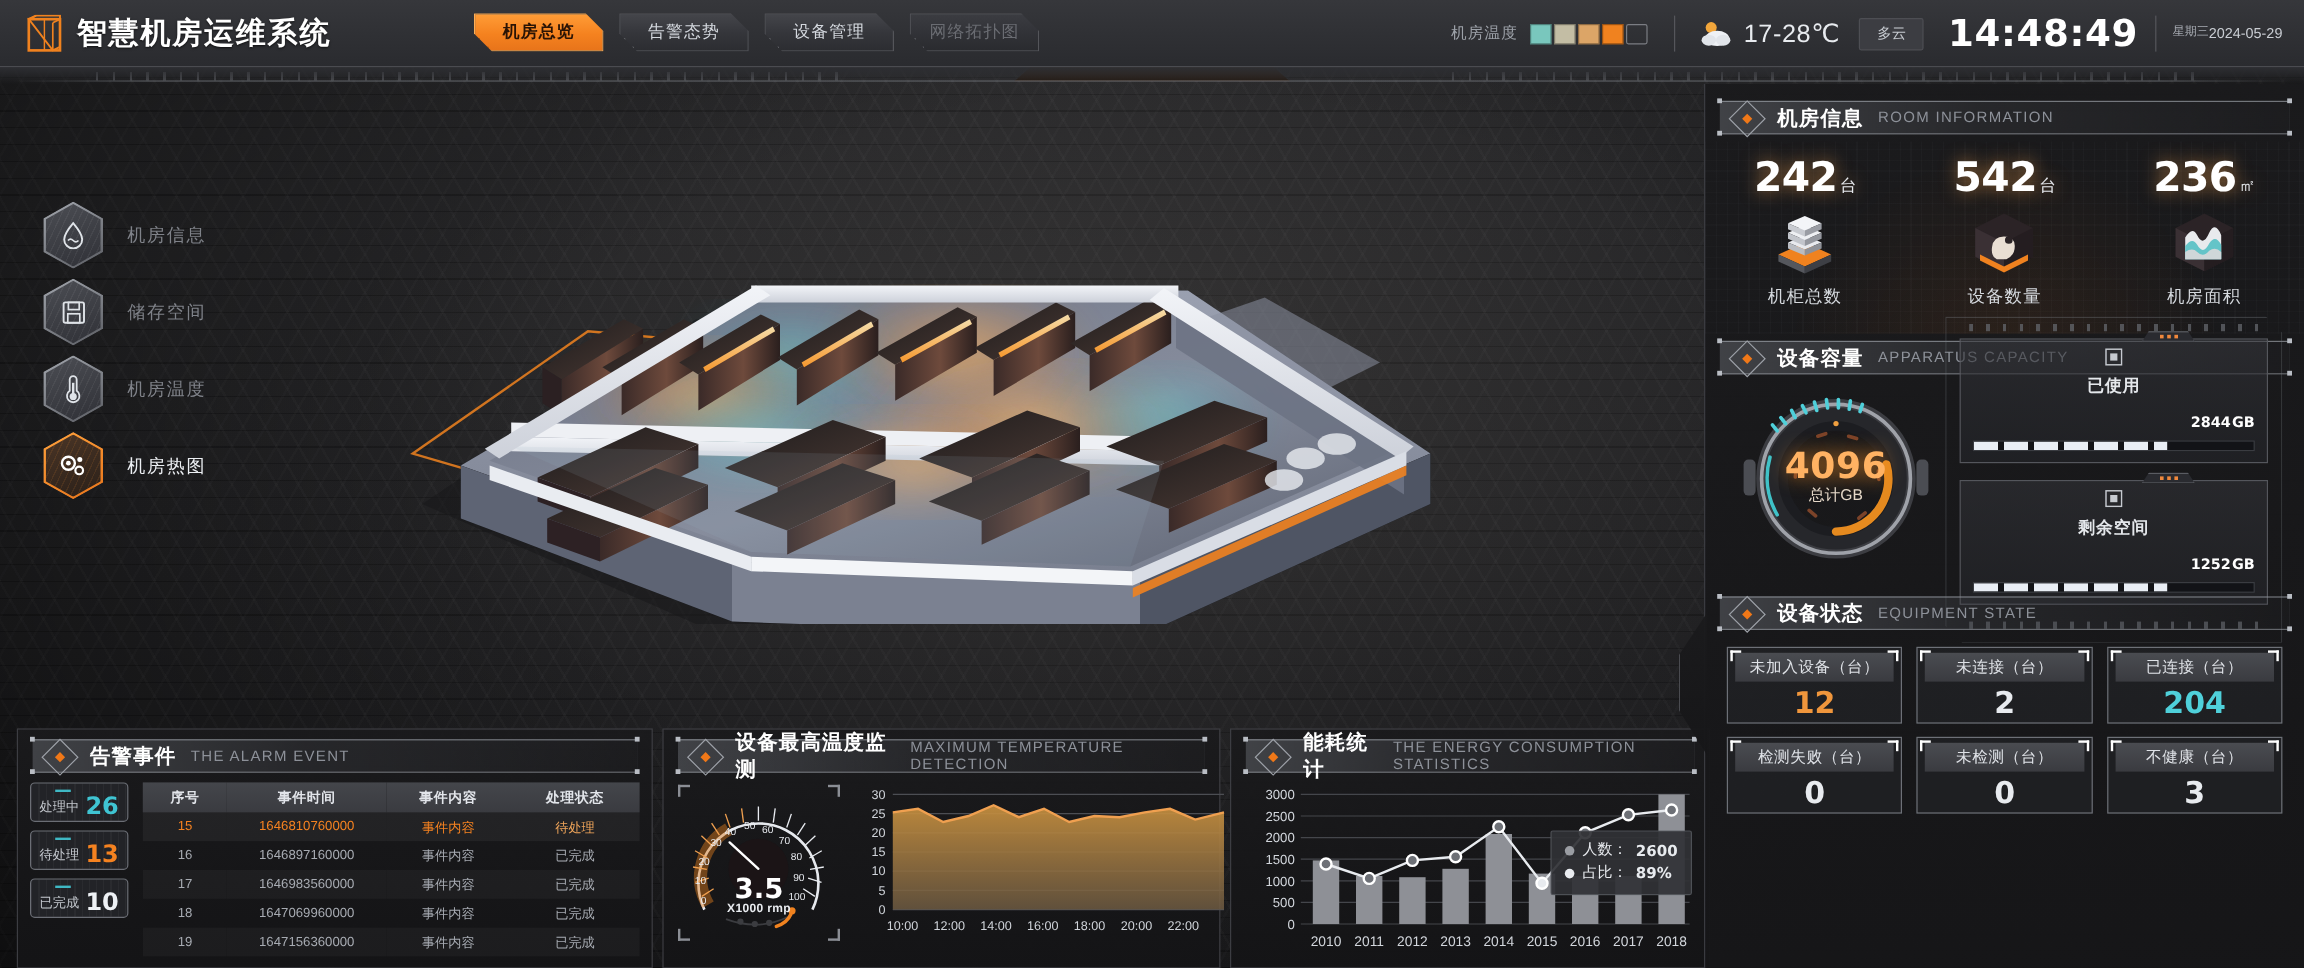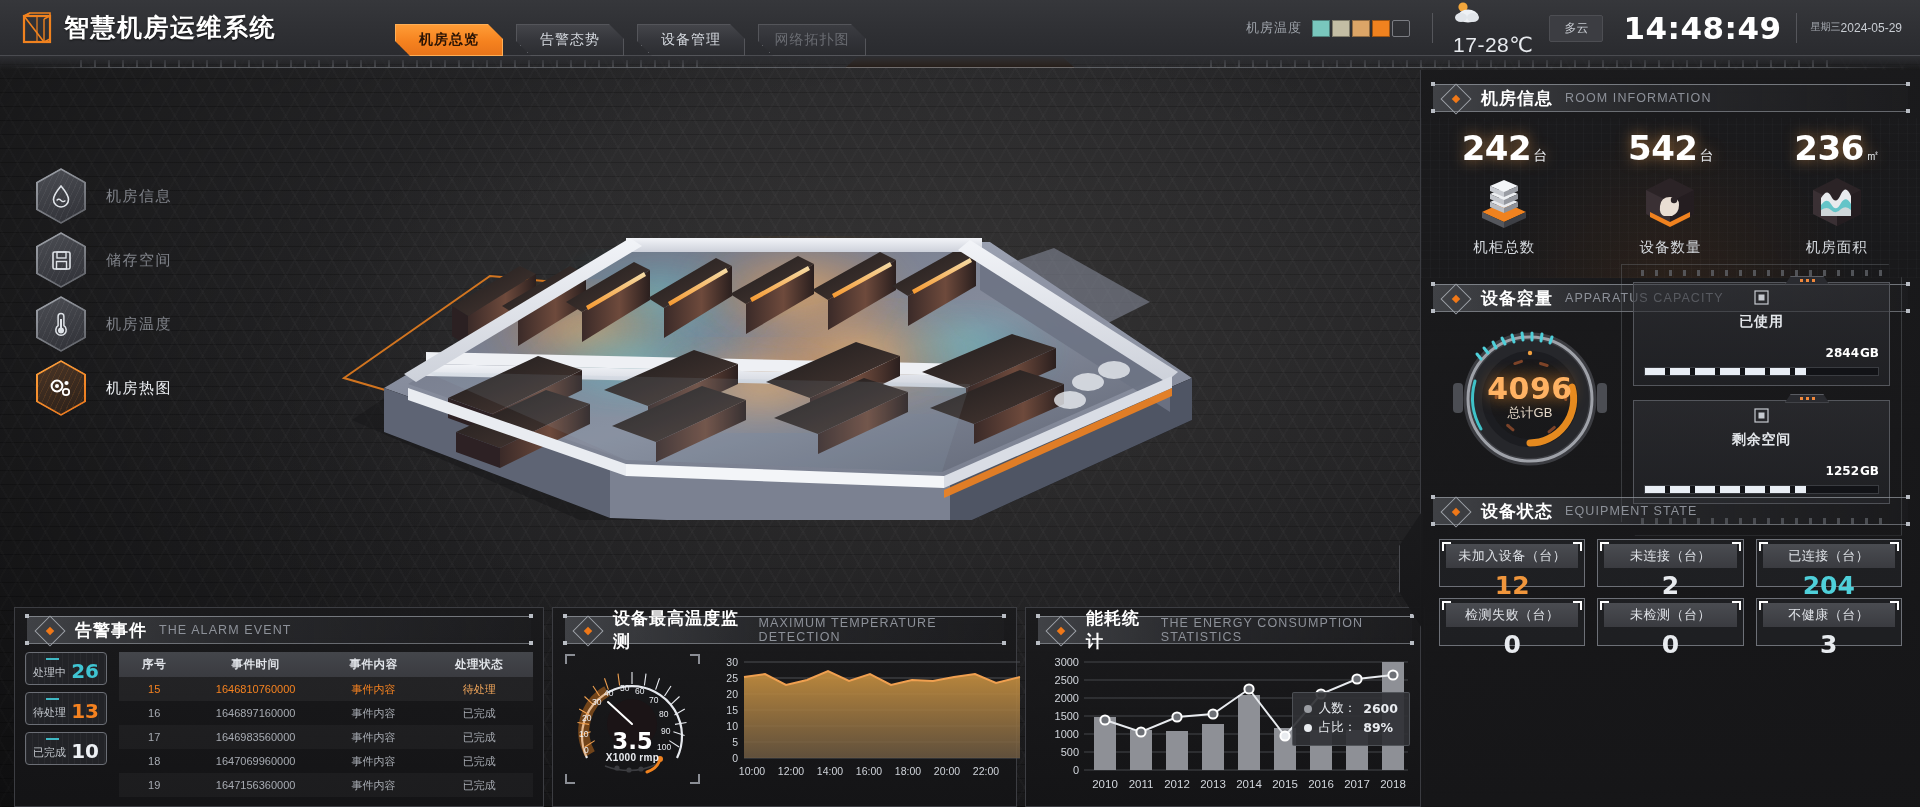--- a/index.html
+++ b/index.html
@@ -60,21 +60,21 @@
   }
 
   .logo-wrap{ position:absolute; left:22px; top:11px; display:flex; align-items:center; gap:12px; }
   .logo-glyph{ width:30px; height:32px; }
   .brand{
     font-size:25px; font-weight:bold; color:#ffffff; letter-spacing:1.5px;
     text-shadow:0 1px 2px rgba(0,0,0,.7);
     font-family:"DejaVu Sans","Liberation Sans",sans-serif;
   }
 
-  .navtabs{ position:absolute; left:395px; top:24px; display:flex; gap:13px; }
+  .navtabs{ position:absolute; left:395px; top:11px; display:flex; gap:13px; }
   .tab{
     position:relative; width:108px; height:32px;
     display:flex; align-items:center; justify-content:center;
     font-size:14px; color:#d4d8de; cursor:pointer;
     background:linear-gradient(180deg,#44454a 0%, #35363b 50%, #2c2d31 100%);
     border:1px solid #54555a;
     clip-path:polygon(0 0, 93px 0, 108px 15px, 108px 32px, 15px 32px, 0 17px);
     letter-spacing:1px;
   }
   .tab .corner-tr{
@@ -93,21 +93,21 @@
   .tab.active .corner-bl{ border-color:#7a3c08; }
   .tab.dim{ color:#6a6c72; background:linear-gradient(180deg,#3b3c41 0%,#303136 60%,#2a2b2f 100%); }
 
   .hdr-right{ position:absolute; right:18px; top:0; height:56px; display:flex; align-items:center; gap:0; }
   .temp-legend{ display:flex; align-items:center; gap:10px; margin-right:22px; }
   .temp-legend .lbl{ font-size:13px; color:#9da2a9; letter-spacing:1px; }
   .sw-row{ display:flex; gap:2px; }
   .sw{ width:18px; height:17px; border:1px solid rgba(0,0,0,.35); }
   .sw.empty{ background:transparent; border:1px solid #7b7d83; border-radius:2px; }
   .hdr-div{ width:1px; height:30px; background:#55565b; margin-right:20px; }
-  .weather{ display:flex; align-items:flex-start; gap:9px; margin-right:16px;flex-direction:column; }
+  .weather{ display:flex; align-items:flex-start; gap:9px; margin-right:16px; }
   .wx-temp{ font-size:21px; color:#e8ebef; letter-spacing:.5px; }
   .wx-pill{
     background:#3c3d42; border:1px solid #4d4e53; border-radius:2px;
     padding:4px 14px; font-size:12px; color:#c6cad0; margin-right:20px;
   }
   .clock{
     font-size:31px; font-weight:bold; color:#ffffff; letter-spacing:.5px;
     font-family:"DejaVu Sans","Liberation Sans",sans-serif;
   }
   .clock-div{ width:1px; height:30px; background:#55565b; margin:0 14px; }
@@ -246,21 +246,21 @@
   .cap-tab{
     position:absolute; right:60px; top:-7px; width:44px; height:9px;
     background:#2a2b30; border:1px solid #5a5c62;
     clip-path:polygon(6px 0,38px 0,44px 9px,0 9px);
     display:flex; align-items:center; justify-content:center; gap:3px;
   }
   .cap-tab b{ width:3px; height:3px; background:#f0883c; display:block; }
 
   
   .eqgrid{ display:grid; grid-template-columns:repeat(3,1fr); gap:11px 12px; padding:14px 18px 0; }
-  .eqcell{ position:relative; height:48px; border:1px solid #6d7077; background:rgba(38,39,43,.5); }
+  .eqcell{ position:relative; height:64px; border:1px solid #6d7077; background:rgba(38,39,43,.5); }
   .eqcell .c{ position:absolute; width:9px; height:9px; }
   .eqcell .c1{ left:2px; top:2px; border-left:2px solid #fff; border-top:2px solid #fff; }
   .eqcell .c2{ right:2px; top:2px; border-right:2px solid #fff; border-top:2px solid #fff; }
   .eq-head{
     height:24px; margin:4px 6px 0;
     background:linear-gradient(180deg,#4a4c51,#3a3b40);
     display:flex; align-items:center; justify-content:center;
     font-size:13px; color:#dfe2e7; letter-spacing:.5px;
   }
   .eq-num{

